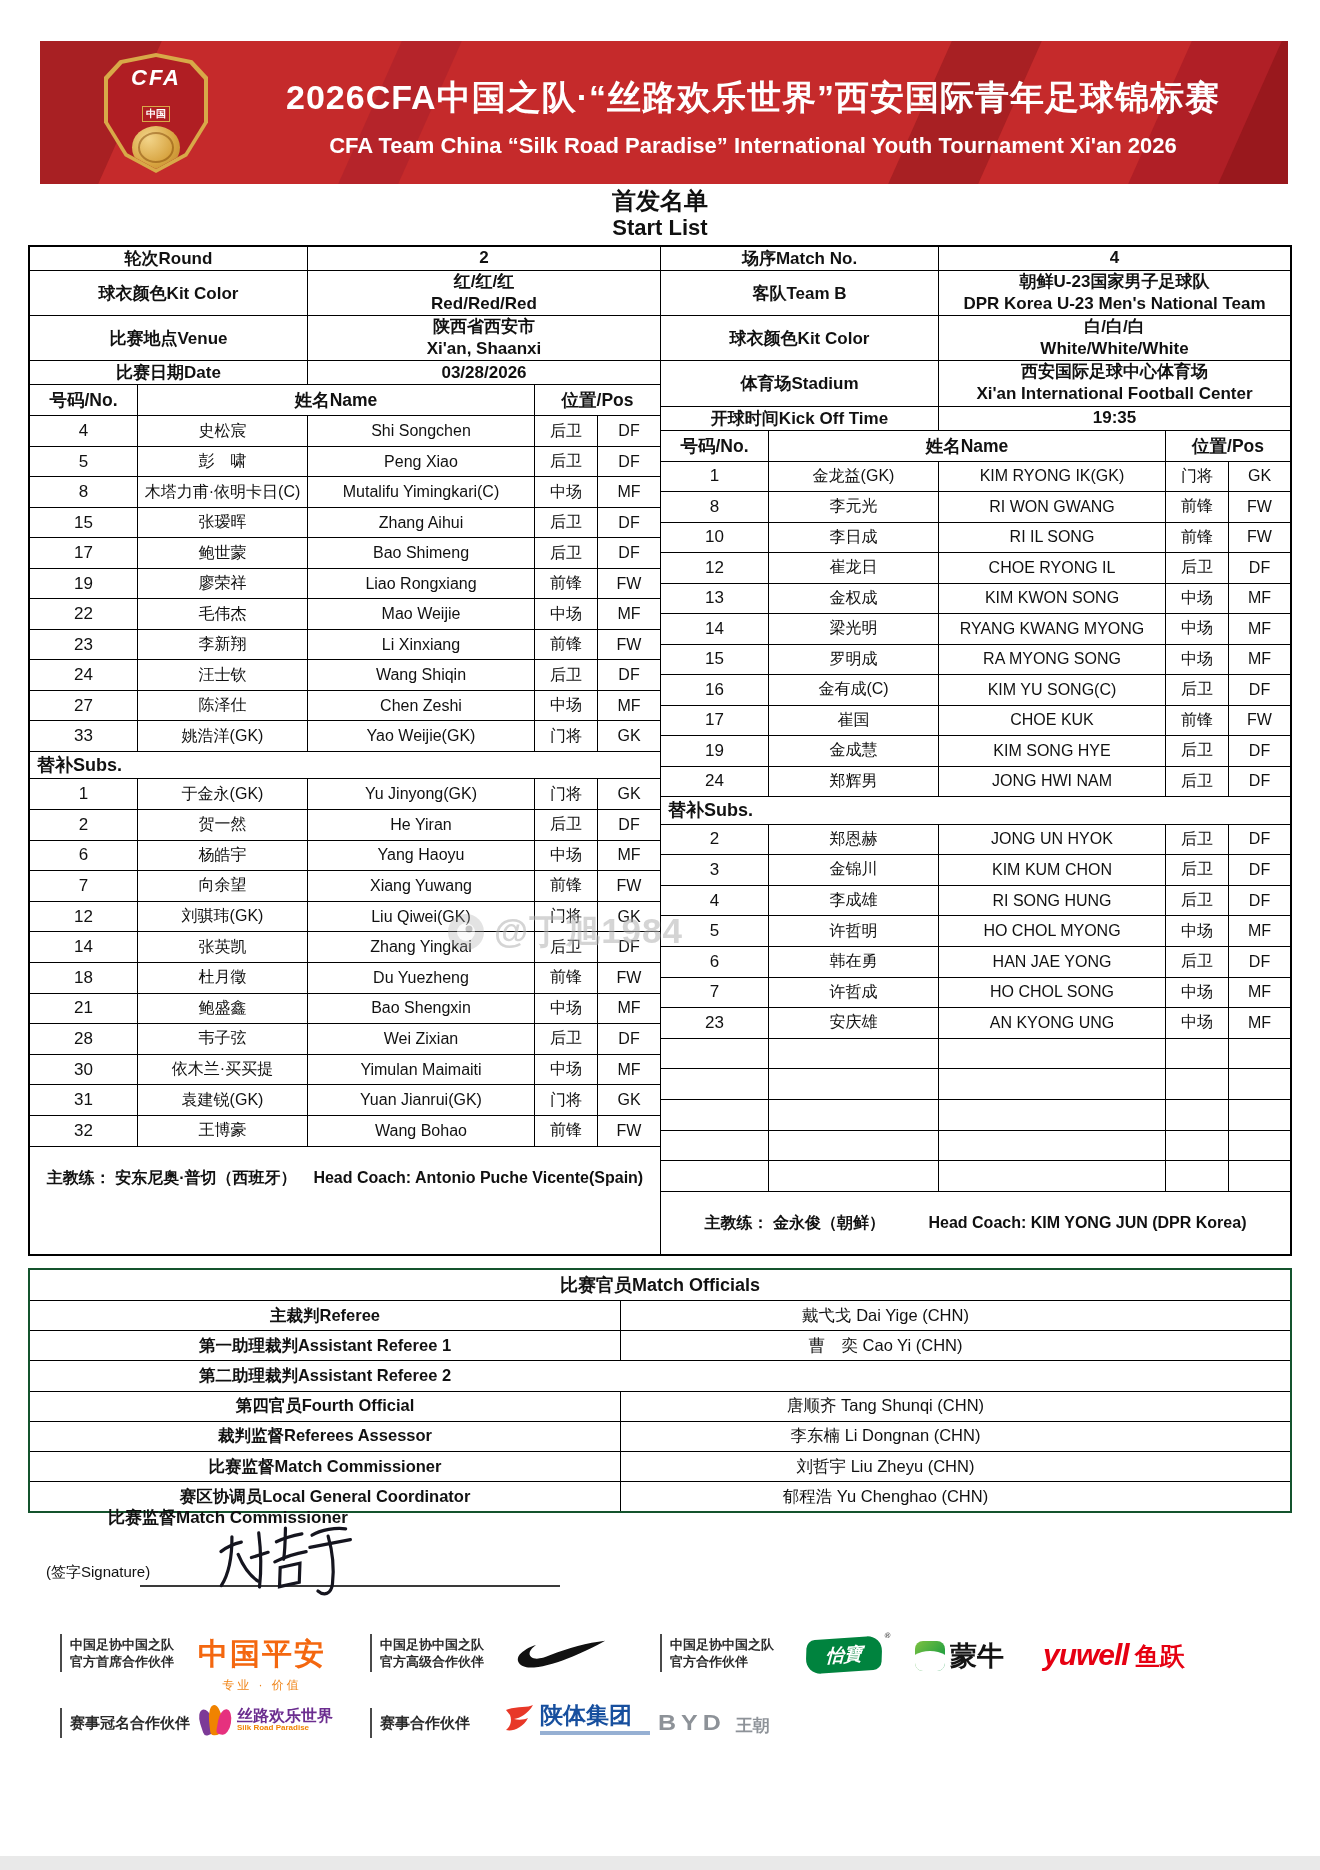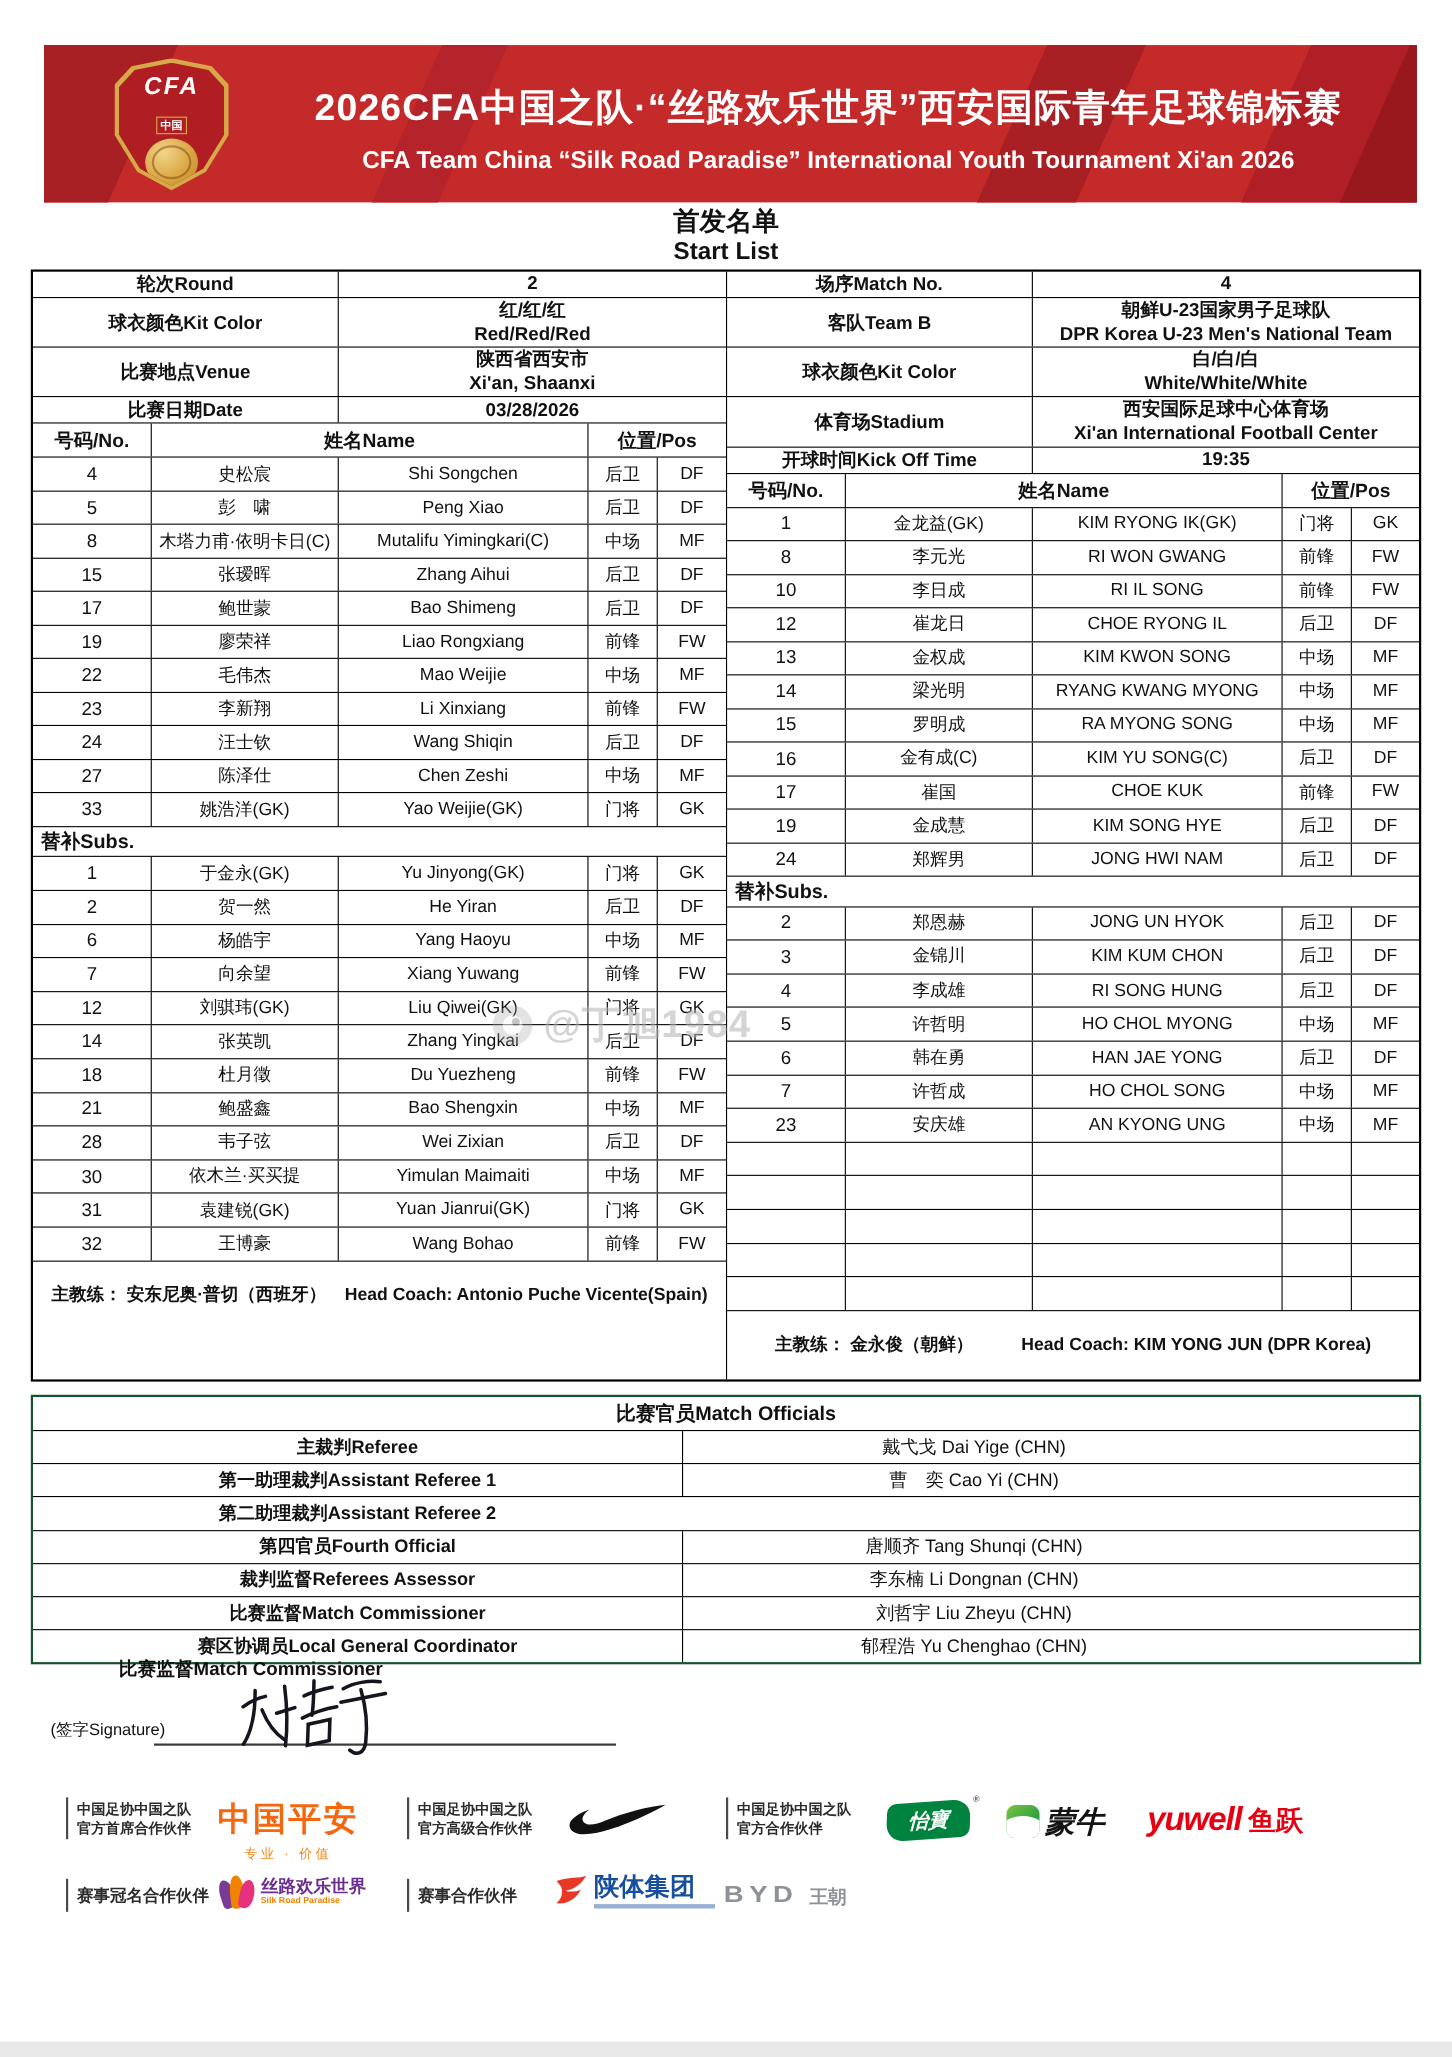--- a/index.html
+++ b/index.html
@@ -97,21 +97,21 @@
   .vbar2{width:2px;height:30px;background:#4a4a4a;margin-right:8px;}
   .plabel{font-size:13px;font-weight:700;color:#2b2b2b;line-height:17px;}
   .plabel1{font-size:15px;font-weight:700;color:#2b2b2b;}
   .pingan{display:flex;flex-direction:column;align-items:center;}
   .pingan-t{font-size:30px;font-weight:700;color:#f4670f;letter-spacing:2px;}
   .pingan-s{font-size:12px;color:#f08519;letter-spacing:3px;margin-top:2px;}
   .cestbon{width:76px;height:34px;background:#00833e;border-radius:8px 16px 8px 16px;
         transform:rotate(-4deg) skewX(-6deg);display:flex;align-items:center;justify-content:center;
         color:#fff;font-weight:700;font-style:italic;font-size:18px;position:relative;}
   .cestbon:after{content:"®";position:absolute;top:-4px;right:-8px;color:#555;font-size:8px;font-style:normal;}
-  .mengniu{display:flex;align-items:center;gap:5px;font-style:italic;}
+  .mengniu{display:flex;align-items:center;gap:5px;}
   .mn-ic{width:30px;height:30px;border-radius:8px;background:linear-gradient(135deg,#7dc242,#00923f);position:relative;overflow:hidden;}
   .mn-ic:after{content:"";position:absolute;left:-6px;top:10px;width:42px;height:26px;background:#fff;border-radius:50% 50% 0 0;}
   .mn-tx{font-size:27px;font-weight:700;color:#141414;}
   .yuwell{display:flex;align-items:baseline;gap:6px;color:#e60012;}
   .yw-en{font-size:30px;font-weight:700;font-style:italic;letter-spacing:-1px;}
   .yw-cn{font-size:25px;font-weight:700;}
   .silk{display:flex;align-items:center;gap:6px;}
   .silk-marks{display:flex;align-items:flex-end;}
   .drop{width:13px;height:26px;border-radius:50% 50% 50% 4px;}
   .d1{background:#7c3a97;transform:rotate(-18deg);}

